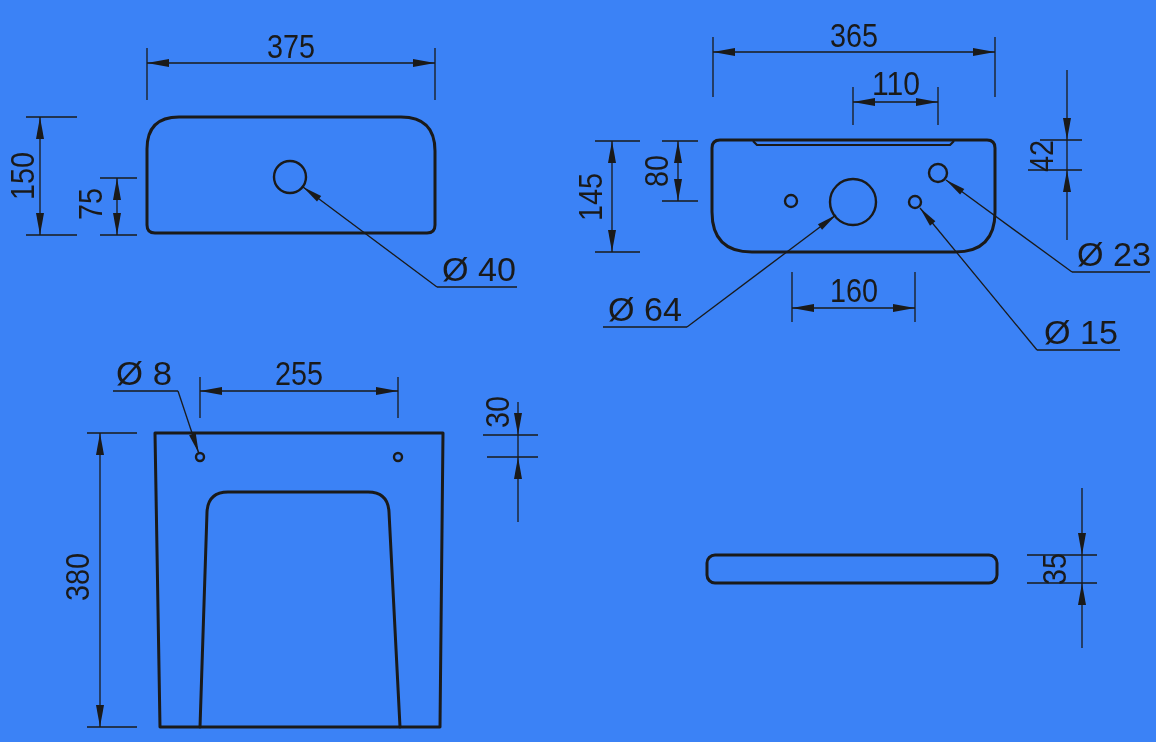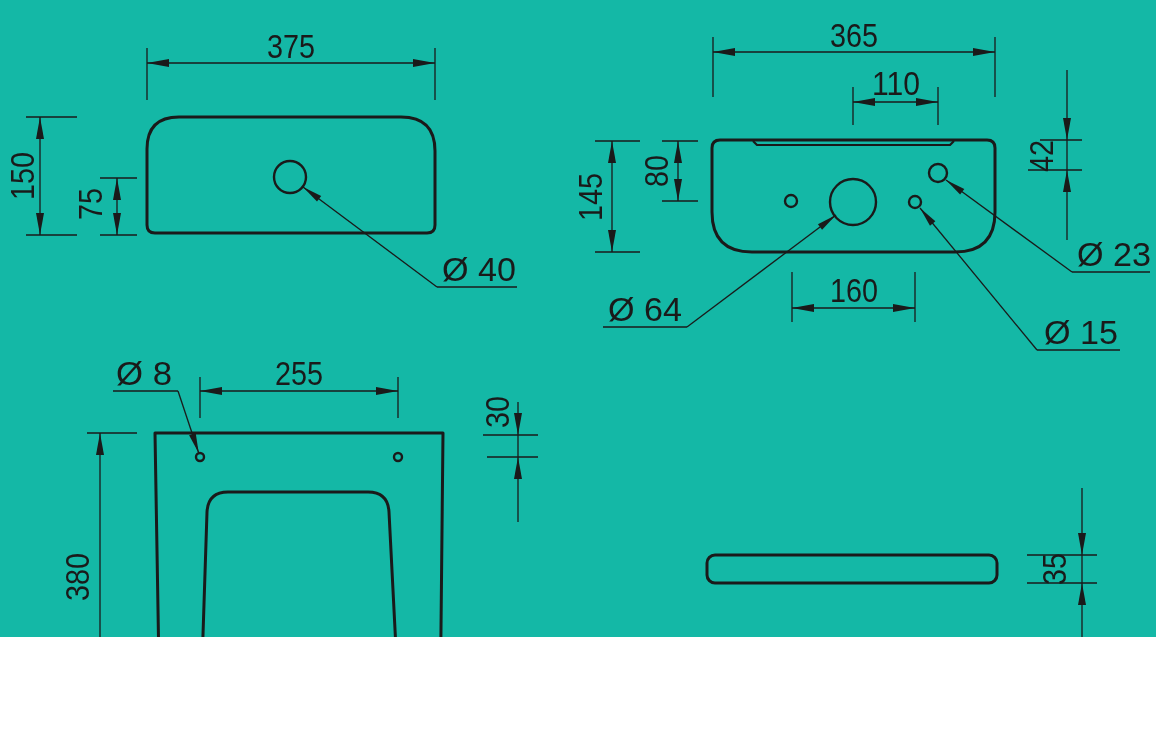--- a/index.html
+++ b/index.html
@@ -1,16 +1,16 @@
 <!DOCTYPE html>
 <html><head>
 <meta charset="utf-8">
 <style>
   html,body{margin:0;padding:0;background:#ffffff;}
-  .canvas-wrap{width:1156px;height:637px;background:#14b8a6;overflow:hidden;}
+  .canvas-wrap{width:1156px;height:742px;background:#3b82f6;overflow:hidden;}
   svg{display:block;}
   .outline{fill:none;stroke:#1a1a1a;stroke-width:3;stroke-linejoin:round;stroke-linecap:round;}
   .medium{fill:none;stroke:#1a1a1a;stroke-width:2.4;}
   .seam{fill:none;stroke:#1a1a1a;stroke-width:2.2;stroke-linejoin:round;}
   .thin{fill:none;stroke:#1a1a1a;stroke-width:1.3;stroke-linecap:butt;}
   .arrow{fill:#1a1a1a;stroke:none;}
   text{font-family:"Liberation Sans", sans-serif;fill:#1a1a1a;}
   .dim{font-size:33px;}
 </style>
 </head>

